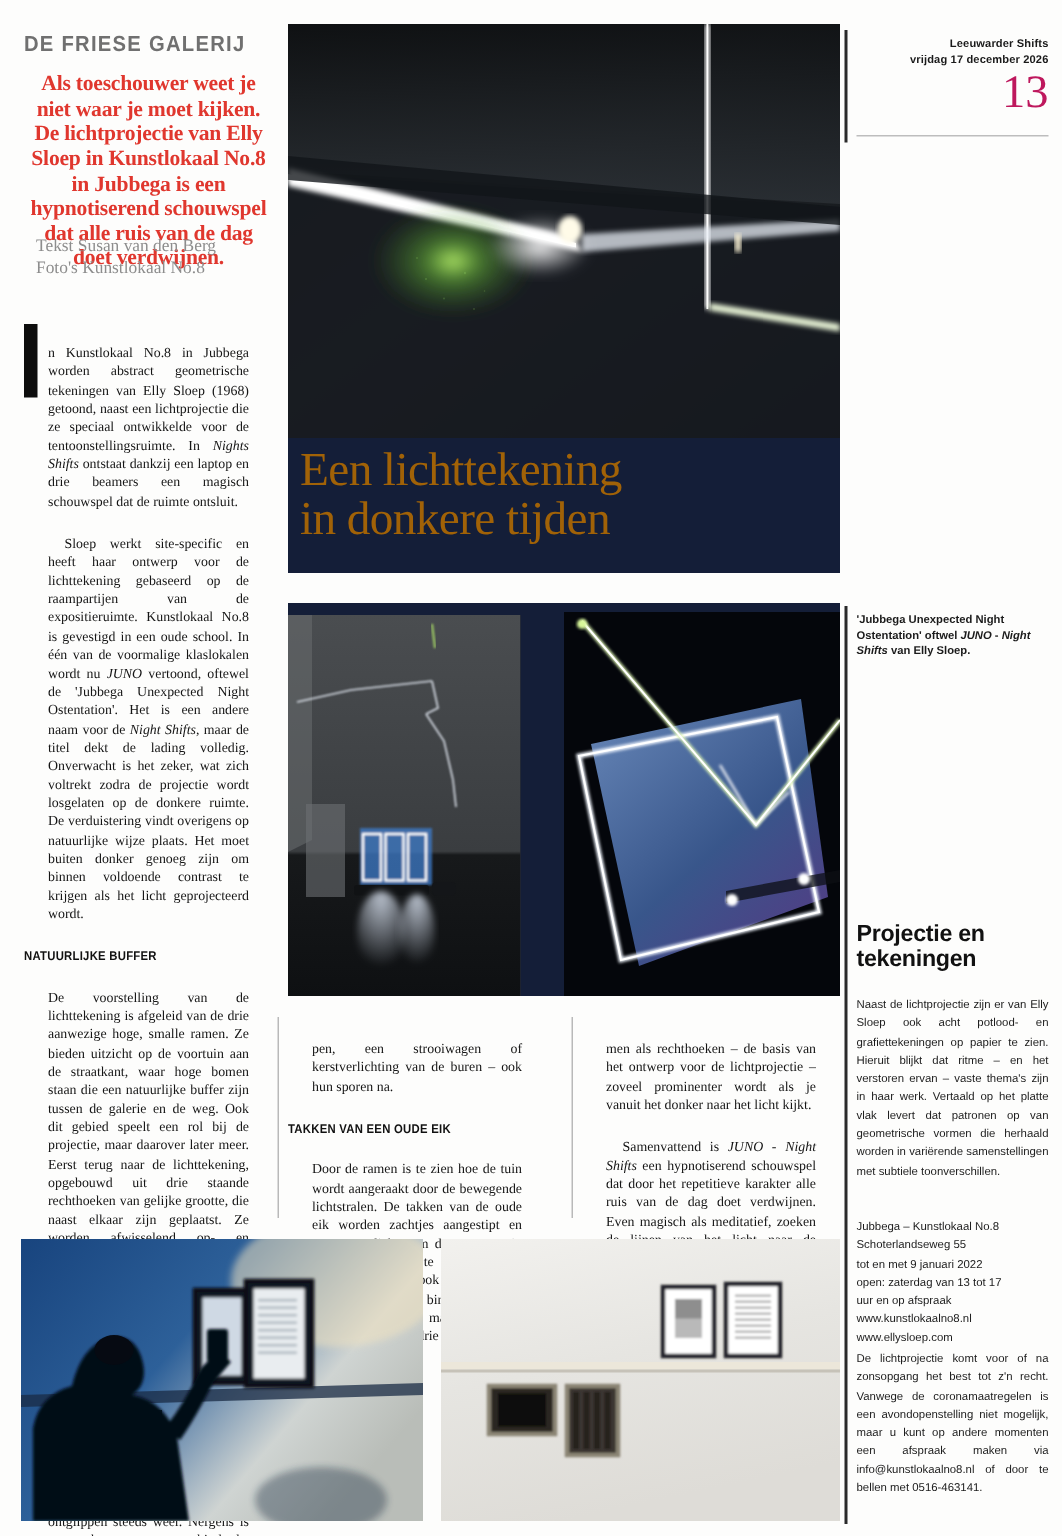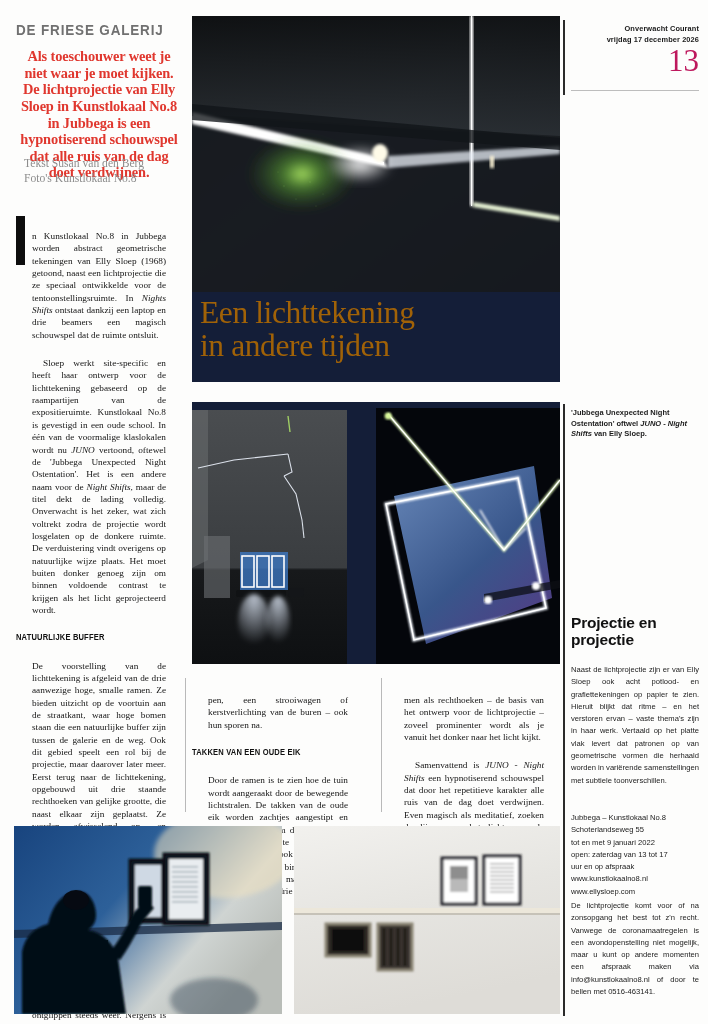--- a/index.html
+++ b/index.html
@@ -146,21 +146,21 @@
   .botA{position:absolute;left:14px;top:826px;width:268px;height:188px;overflow:hidden;background:#0c1830;}
   .botB{position:absolute;left:294px;top:826px;width:266px;height:188px;overflow:hidden;background:#eceae6;}
 </style>
 </head>
 <body>
 
 <div class="page">
 
   <div class="masthead-vrule"></div>
   <div class="masthead">
-    <div>Onverwacht Courant</div>
+    <div>Leeuwarder Shifts</div>
     <div>vrijdag 17 december 2026</div>
   </div>
   <div class="folio">13</div>
   <div class="folio-rule"></div>
 
   <div class="kicker">DE FRIESE GALERIJ</div>
   <div class="standfirst">Als toeschouwer weet je niet waar je moet kijken. De lichtprojectie van Elly Sloep in Kunstlokaal No.8 in Jubbega is een hypnotiserend schouwspel dat alle ruis van de dag doet verdwijnen.</div>
   <div class="byline">
     <div>Tekst Susan van den Berg</div>
     <div>Foto's Kunstlokaal No.8</div>
@@ -220,21 +220,21 @@
           <circle cx="131" cy="178" r="0.5"></circle>
         <circle cx="86" cy="156" r="0.6"></circle>
           <circle cx="124" cy="190" r="0.6"></circle>
       </g>
     </svg>
   </div>
 
   <div class="headband"></div>
   <div class="headline">
     <div>Een lichttekening</div>
-    <div>in andere tijden</div>
+    <div>in donkere tijden</div>
   </div>
 
   <div class="midstrip">
     <div class="mid-a">
       <svg viewBox="0 0 155 254" preserveAspectRatio="none" width="155" height="254">
         <defs>
           <linearGradient id="roomg" x1="0" y1="0" x2="0" y2="1">
             <stop offset="0" stop-color="#4a4d50"></stop>
             <stop offset="0.62" stop-color="#3a3d40"></stop>
             <stop offset="0.63" stop-color="#17191b"></stop>
@@ -340,21 +340,21 @@
   </div>
 
   <div class="col" id="col2">
     <p class="first"><span>pen, een strooiwagen of kerstverlichting van de buren – ook hun sporen na.</span></p>
     <h3>TAKKEN VAN EEN OUDE EIK</h3>
     <p class="first"><span>Door de ramen is te zien hoe de tuin wordt aangeraakt door de bewegende lichtstralen. De takken van de oude eik worden zachtjes aangestipt en even 'opgelicht', om daarna weer in de duisternis te verdwijnen. Omgekeerd is het ook een genoegen om van buiten naar binnen te kijken, al was het alleen maar omdat de hoofdvorm van de drie ra-</span></p>
   </div>
 
   <div class="rail-vrule"></div>
   <div class="photo-caption">'Jubbega Unexpected Night Ostentation' oftwel <i>JUNO</i> - <i>Night Shifts</i> van Elly Sloep.</div>
-  <div class="rail-title">Projectie en projectie</div>
+  <div class="rail-title">Projectie en tekeningen</div>
   <div class="rail-body">Naast de lichtprojectie zijn er van Elly Sloep ook acht potlood- en grafiettekeningen op papier te zien. Hieruit blijkt dat ritme – en het verstoren ervan – vaste thema's zijn in haar werk. Vertaald op het platte vlak levert dat patronen op van geometrische vormen die herhaald worden in variërende samenstellingen met subtiele toonverschillen.</div>
   <div class="rail-info" style="white-space:pre-line;">Jubbega – Kunstlokaal No.8<br>Schoterlandseweg 55<br>tot en met 9 januari 2022<br>open: zaterdag van 13 tot 17<br>uur en op afspraak<br>www.kunstlokaalno8.nl<br>www.ellysloep.com</div>
   <div class="rail-note">De lichtprojectie komt voor of na zonsopgang het best tot z'n recht. Vanwege de coronamaatregelen is een avondopenstelling niet mogelijk, maar u kunt op andere momenten een afspraak maken via info@kunstlokaalno8.nl of door te bellen met 0516-463141.</div>
 
   <div class="botA">
     <svg viewBox="0 0 268 188" preserveAspectRatio="none" width="268" height="188">
       <defs>
         <linearGradient id="blueWall" x1="0" y1="0" x2="1" y2="0.6">
           <stop offset="0" stop-color="#18447e"></stop>
           <stop offset="0.45" stop-color="#2d6099"></stop>

